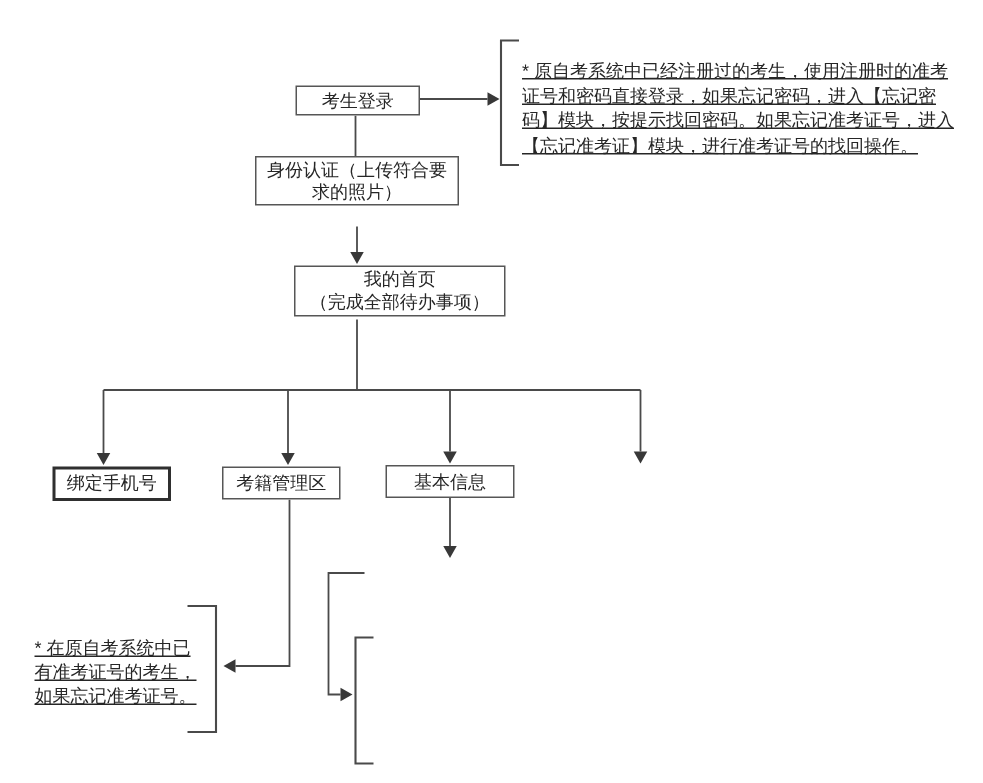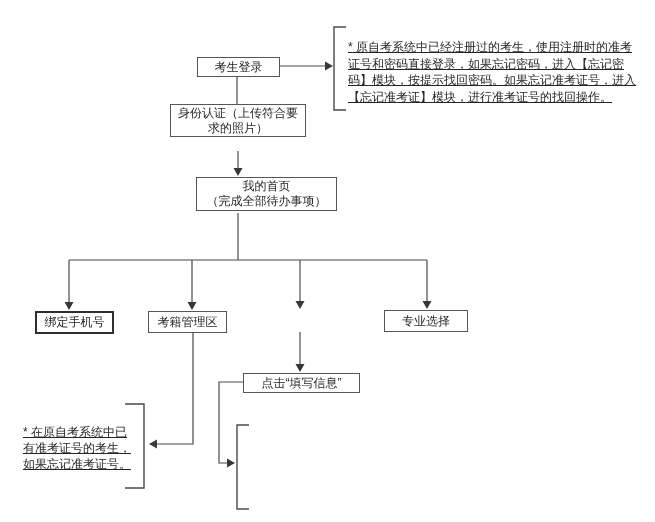--- a/index.html
+++ b/index.html
@@ -103,25 +103,22 @@
   <div class="node" id="n-homepage">
     <span>我的首页
 （完成全部待办事项）</span>
   </div>
   <div class="node node-bold" id="n-bind">
     <span>绑定手机号</span>
   </div>
   <div class="node" id="n-registry">
     <span>考籍管理区</span>
   </div>
-  <div class="node" id="n-major">
-    <span>专业选择</span>
-  </div>
-  <div class="node" id="n-fill">
-    <span>点击“填写信息”</span>
+  <div class="node" id="n-basic">
+    <span>基本信息</span>
   </div>
 
   <div class="note" id="note-login">* 原自考系统中已经注册过的考生，使用注册时的准考
 证号和密码直接登录，如果忘记密码，进入【忘记密
 码】模块，按提示找回密码。如果忘记准考证号，进入
 【忘记准考证】模块，进行准考证号的找回操作。</div>
   <div class="note" id="note-registry">* 在原自考系统中已
 有准考证号的考生，
 如果忘记准考证号。</div>
 

